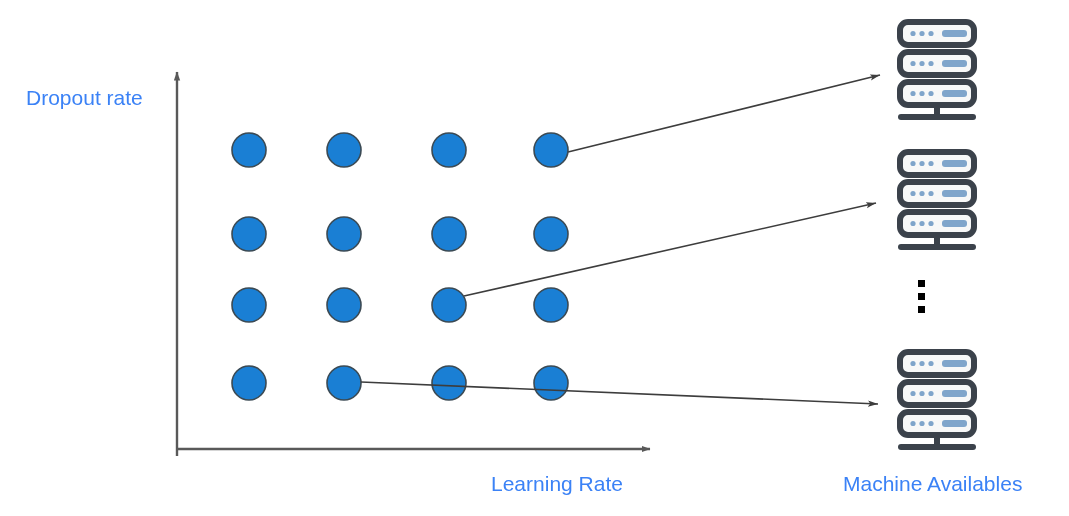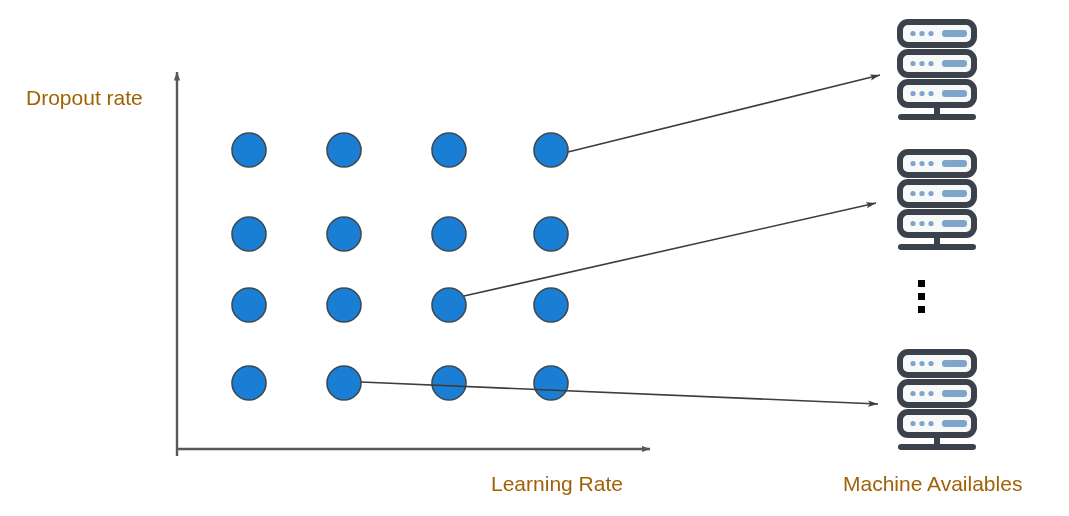--- a/index.html
+++ b/index.html
@@ -22,21 +22,21 @@
     position: absolute;
     left: 0;
     top: 0;
     width: 1069px;
     height: 516px;
   }
   .axis-label {
     position: absolute;
     font-family: "Liberation Sans", sans-serif;
     font-size: 21px;
-    color: #a16207;
+    color: #3b82f6;
     white-space: nowrap;
     line-height: 1;
   }
   #label-dropout-rate {
     left: 26px;
     top: 87px;
   }
   #label-learning-rate {
     left: 491px;
     top: 473px;

